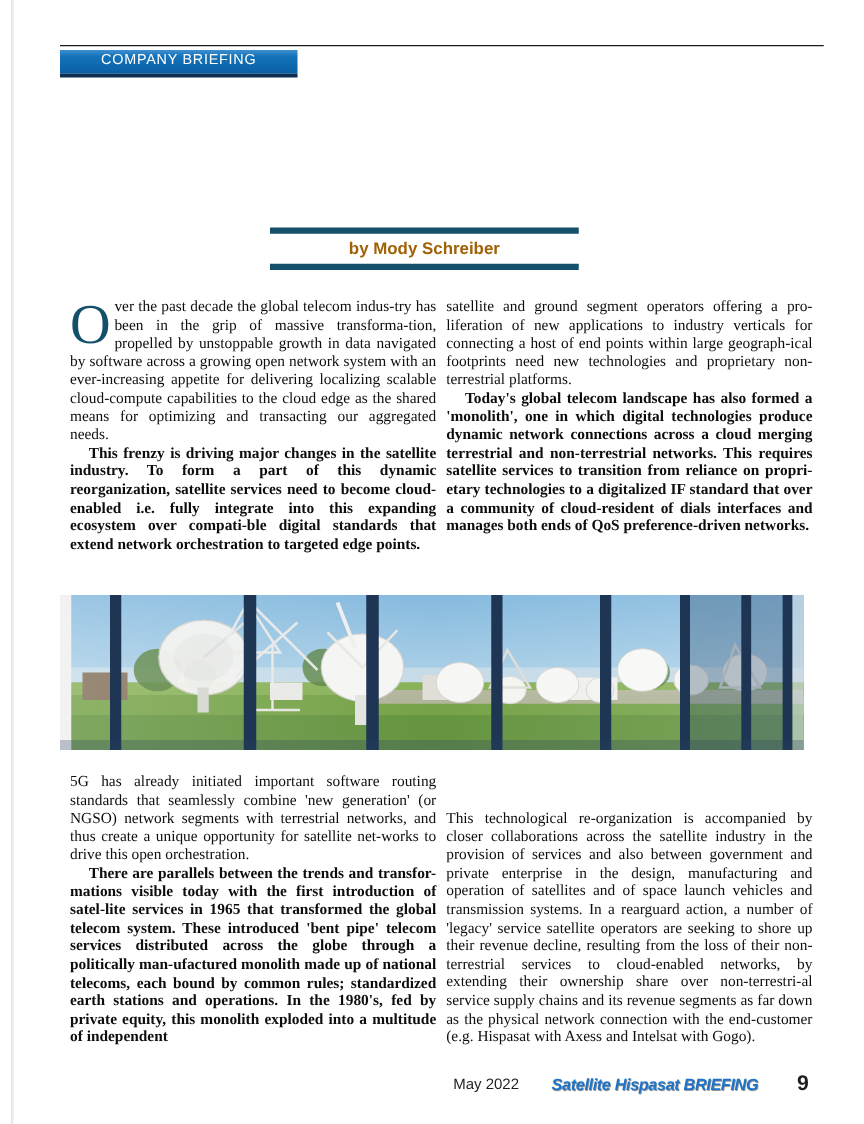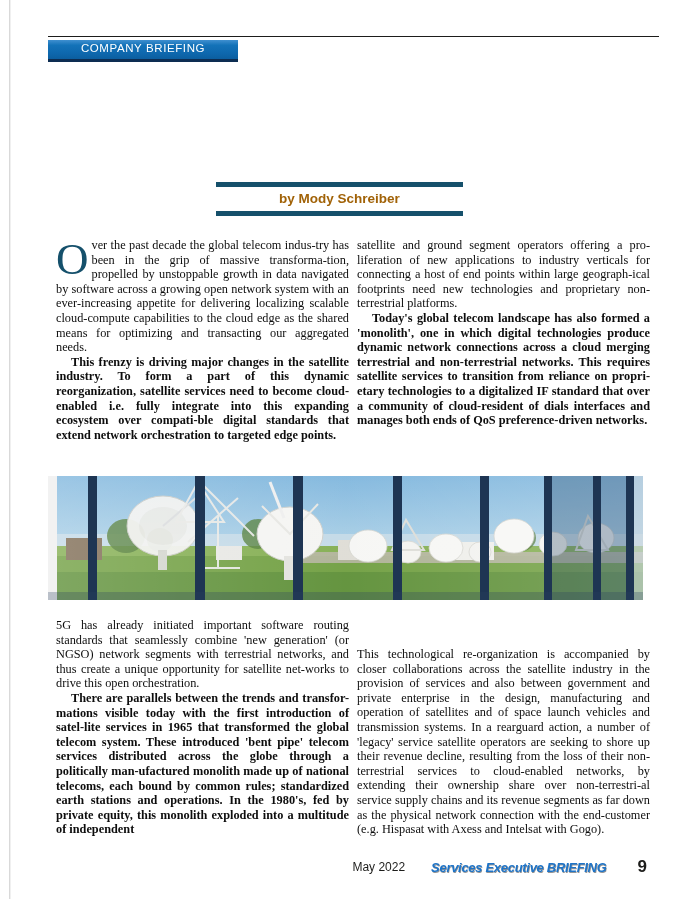--- a/index.html
+++ b/index.html
@@ -340,17 +340,17 @@
     <p>5G has already initiated important software routing standards that seamlessly combine 'new generation' (or NGSO) network segments with terrestrial networks, and thus create a unique opportunity for satellite net-works to drive this open orchestration.</p>
     <p>There are parallels between the trends and transfor-mations visible today with the first introduction of satel-lite services in 1965 that transformed the global telecom system. These introduced 'bent pipe' telecom services distributed across the globe through a politically man-ufactured monolith made up of national telecoms, each bound by common rules; standardized earth stations and operations. In the 1980's, fed by private equity, this monolith exploded into a multitude of independent</p>
   </div>
 
   <div class="col" id="col-bot-right">
     <p>This technological re-organization is accompanied by closer collaborations across the satellite industry in the provision of services and also between government and private enterprise in the design, manufacturing and operation of satellites and of space launch vehicles and transmission systems. In a rearguard action, a number of 'legacy' service satellite operators are seeking to shore up their revenue decline, resulting from the loss of their non-terrestrial services to cloud-enabled networks, by extending their ownership share over non-terrestri-al service supply chains and its revenue segments as far down as the physical network connection with the end-customer (e.g. Hispasat with Axess and Intelsat with Gogo).</p>
   </div>
 
   <div class="footer">
     <span class="footer-date">May 2022</span>
-    <span class="footer-brand">Services Executive BRIEFING</span>
+    <span class="footer-brand">Satellite Hispasat BRIEFING</span>
     <span class="footer-page">9</span>
   </div>
 
 </div>
 
 </body></html>

